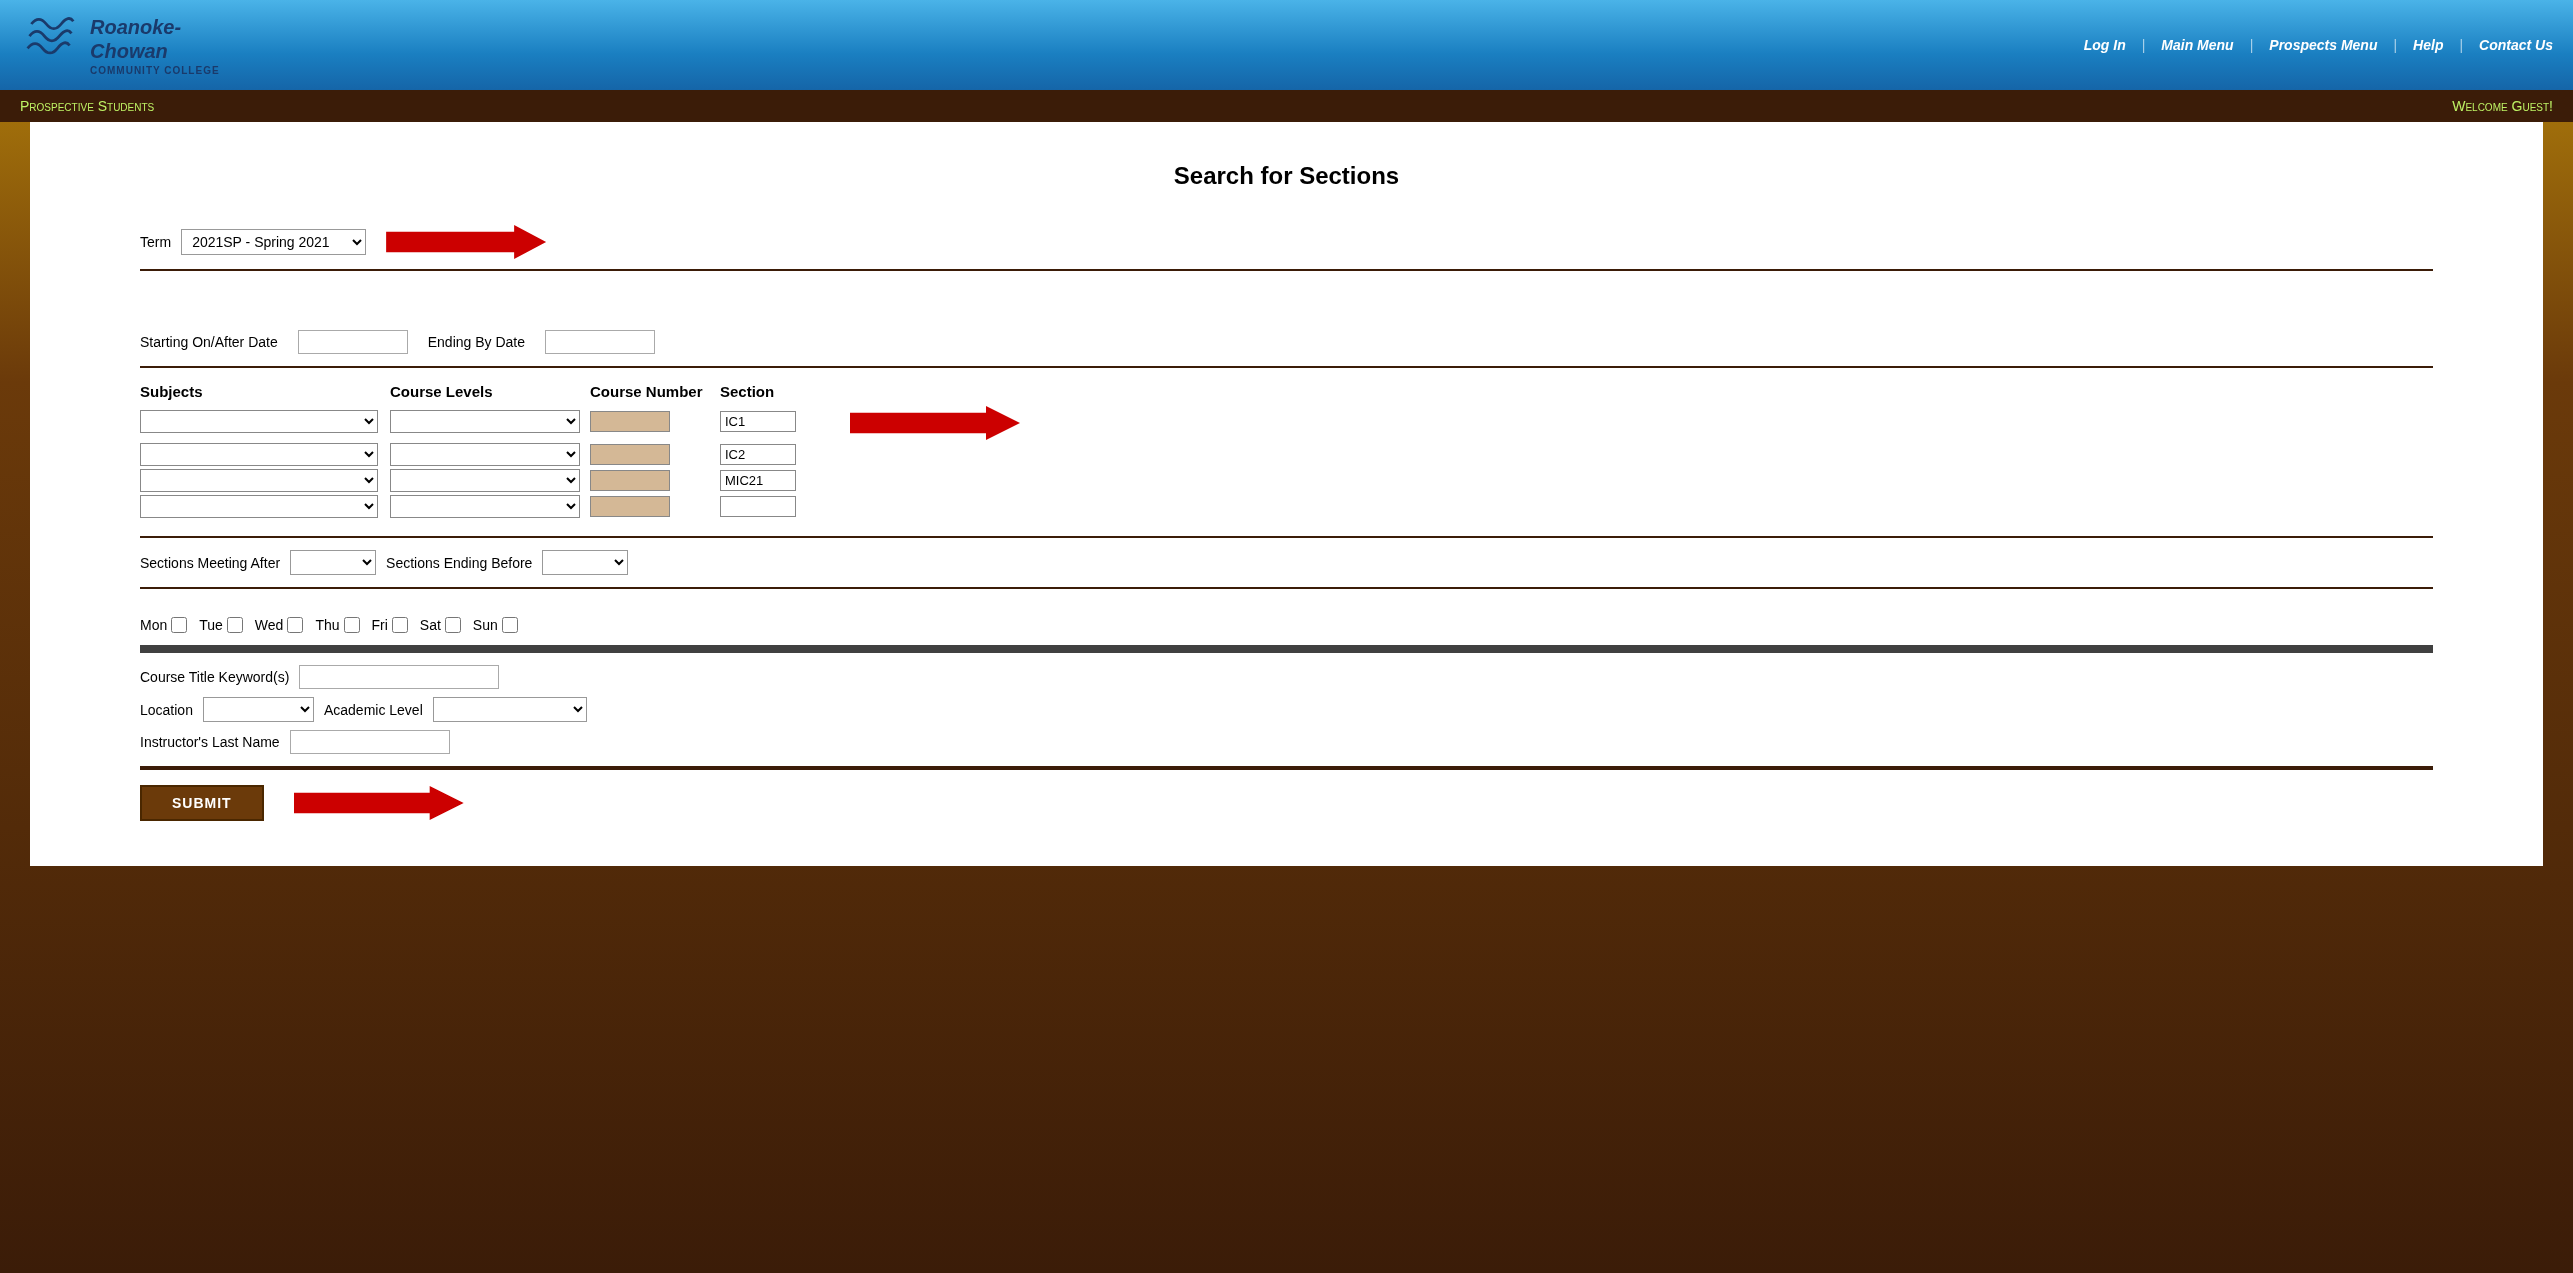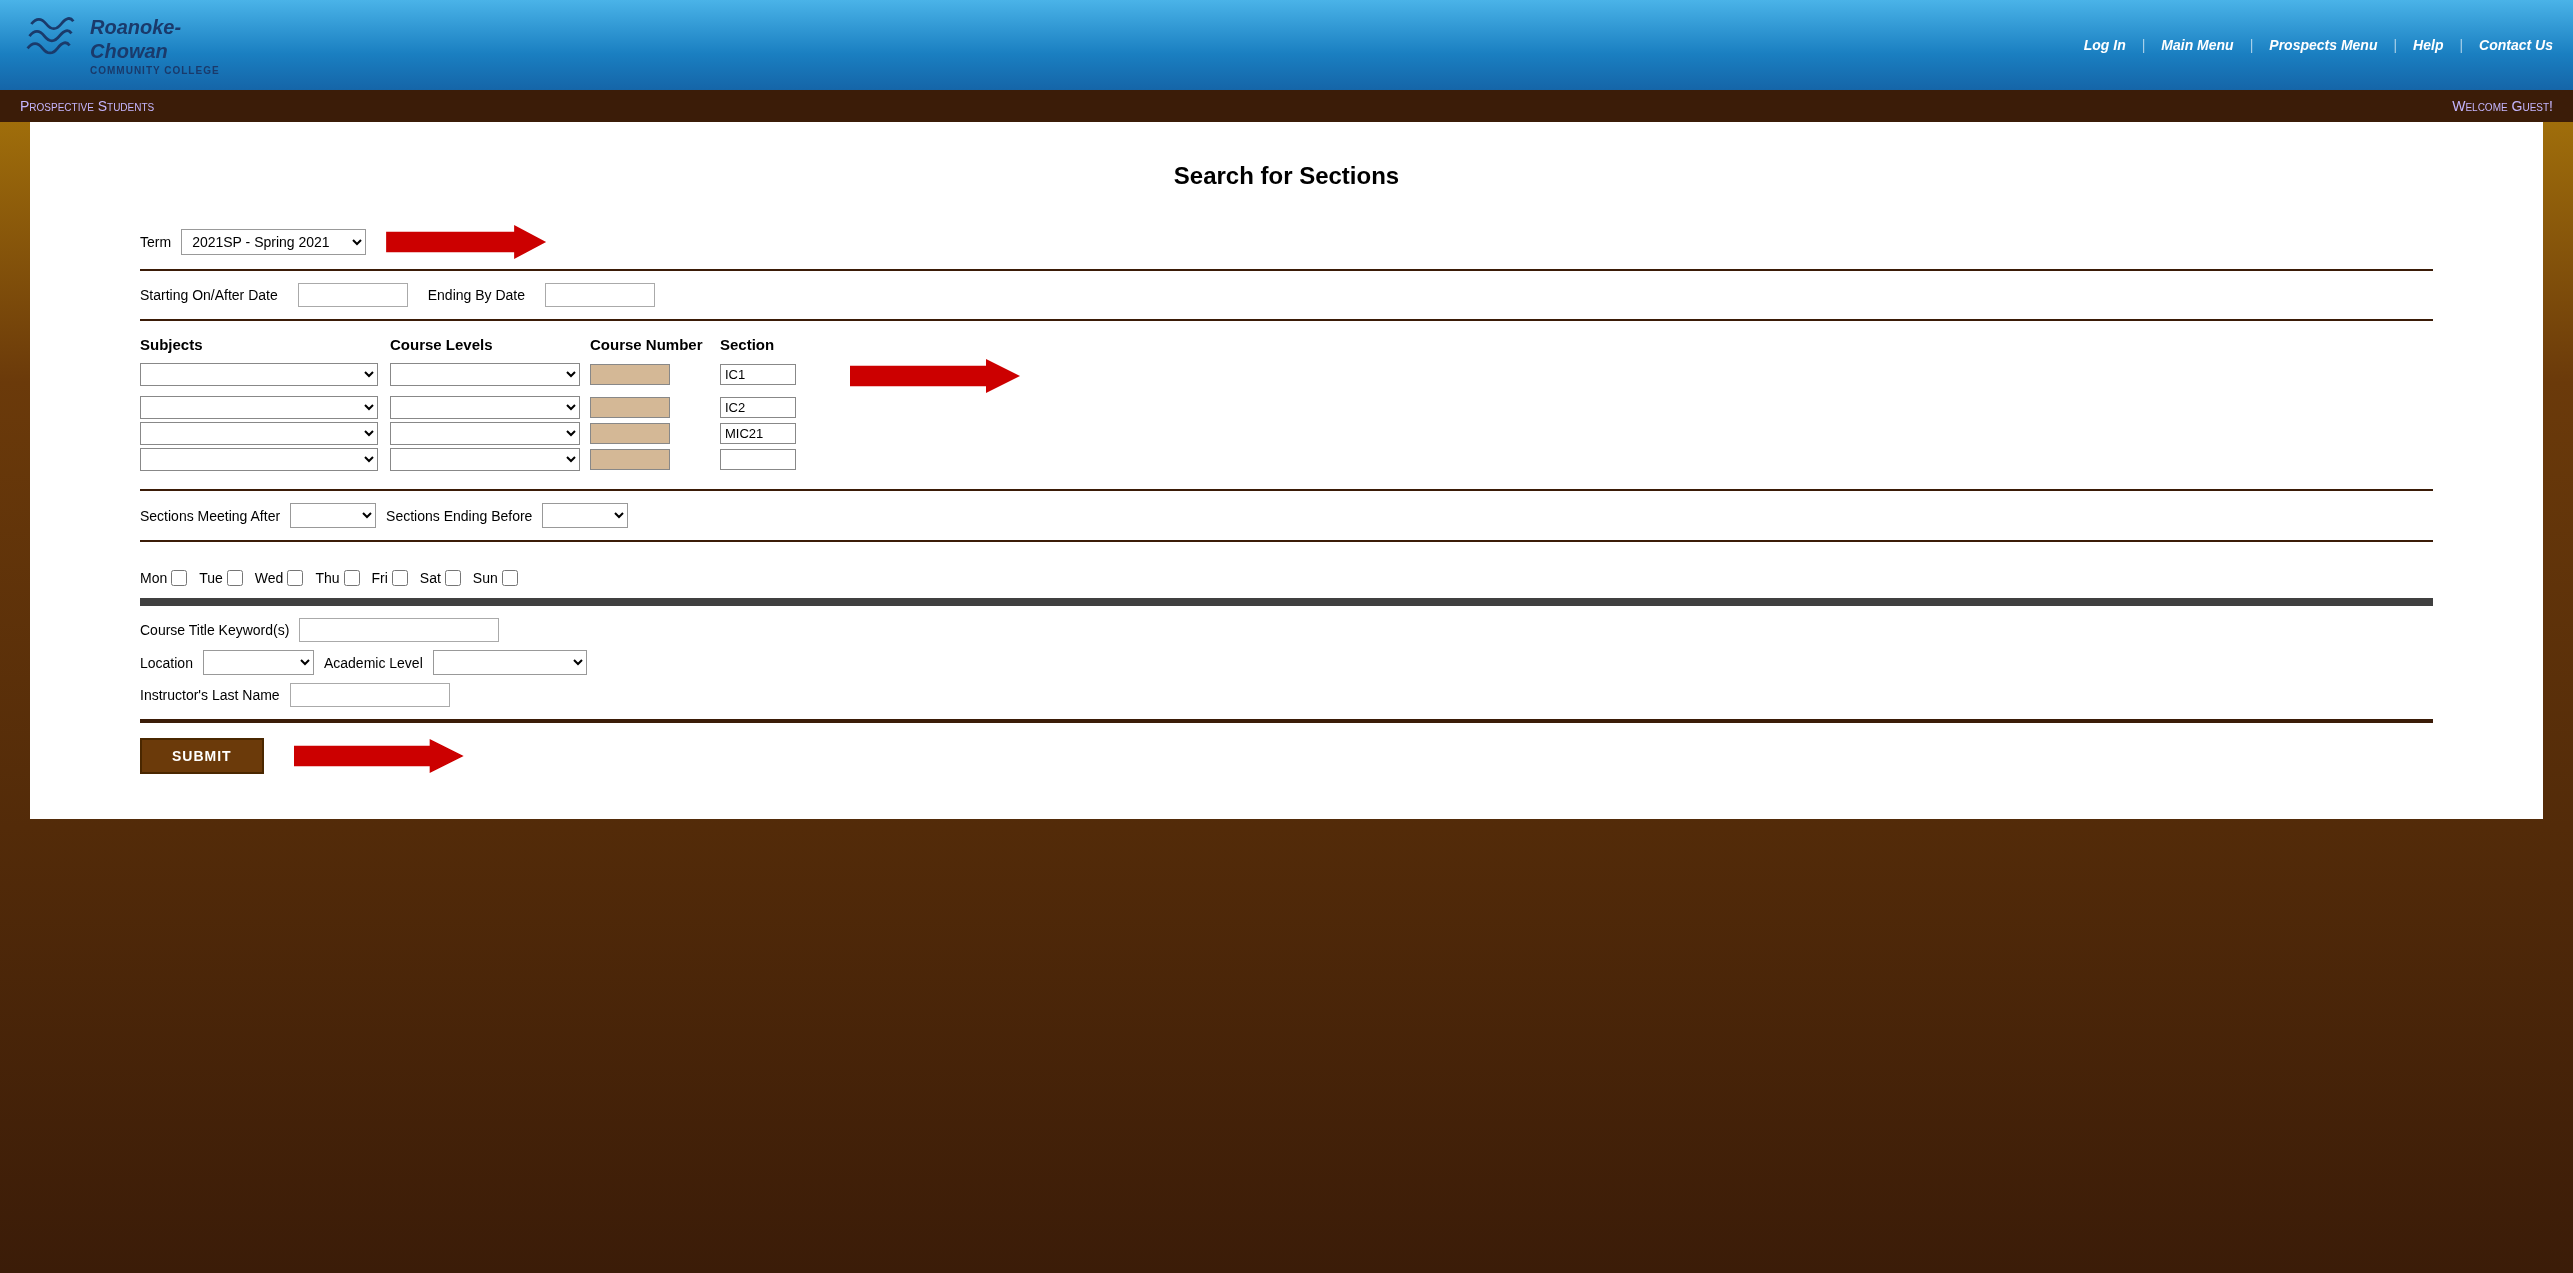--- a/index.html
+++ b/index.html
@@ -52,21 +52,21 @@
     }
     .nav-links .sep {
       color: rgba(255,255,255,0.6);
       font-style: normal;
       font-weight: normal;
     }
 
     
     .sub-header {
       background: #3b1c08;
-      color: #c4b5fd;
+      color: #bef264;
       font-size: 14px;
       font-variant: small-caps;
       padding: 8px 20px;
       display: flex;
       justify-content: space-between;
       align-items: center;
     }
 
     
     .main-content {
@@ -112,20 +112,21 @@
       position: relative;
     }
 
     
     .date-row {
       display: flex;
       align-items: center;
       padding: 12px 0;
       gap: 20px;
       border-bottom: 2px solid #3b1c08;
+      margin-top: 47px;
     }
     .date-row label { font-size: 14px; }
     .date-input {
       border: 1px solid #aaa;
       padding: 3px 6px;
       font-size: 14px;
       width: 110px;
       background: #fff;
     }
 

